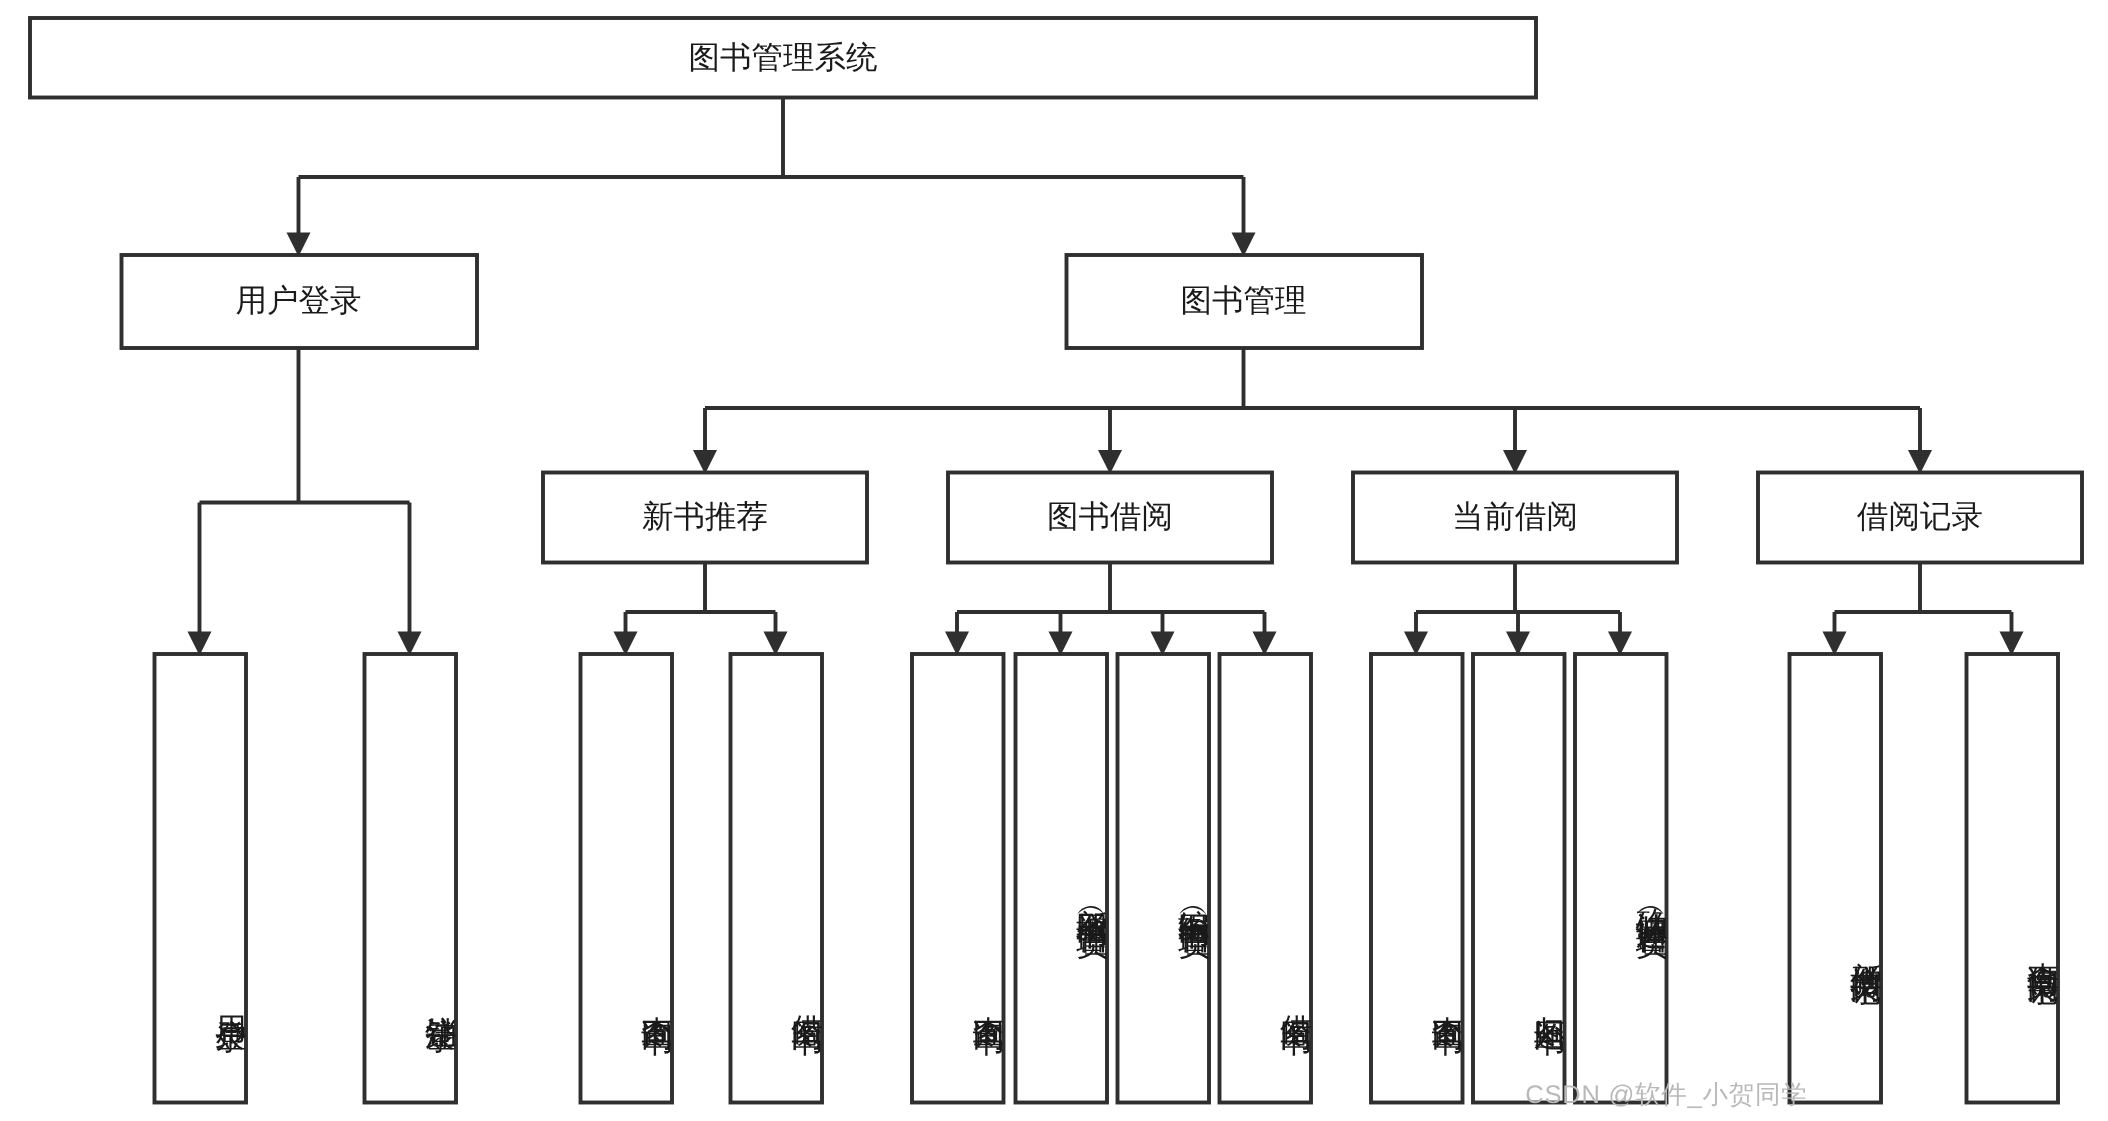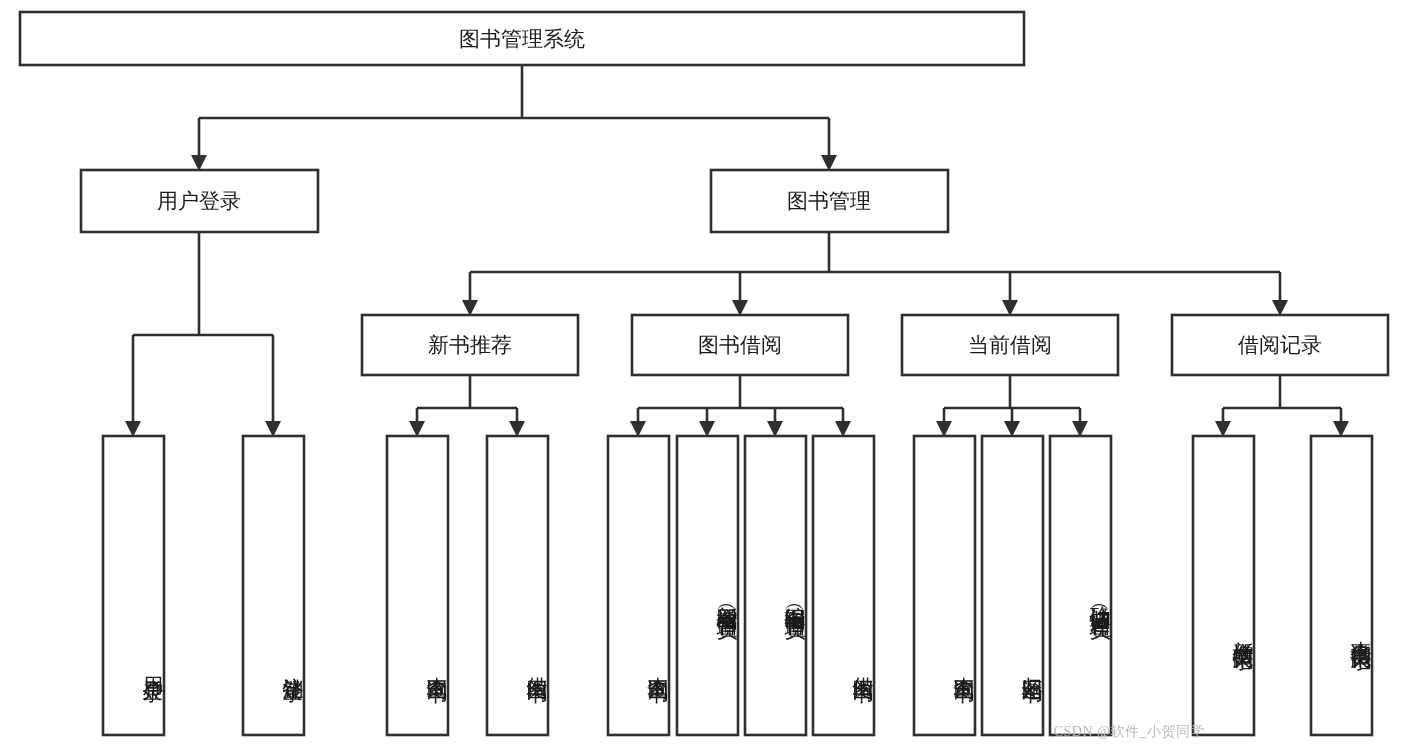--- a/index.html
+++ b/index.html
@@ -64,22 +64,22 @@
     display: flex;
     align-items: flex-start;
     justify-content: center;
     pointer-events: none;
     user-select: none;
   }
   .watermark {
     position: absolute;
     right: 8px;
     bottom: 6px;
-    font-family: Liberation Serif, serif;
-    font-size: 14px;
+    font-family: Liberation Sans, sans-serif;
+    font-size: 17px;
     color: #b9b9b9;
     letter-spacing: 0.5px;
     white-space: nowrap;
     margin-left: 24px;
   }
 </style>
 </head>
 <body>
 
 <div id="diagram-root">

